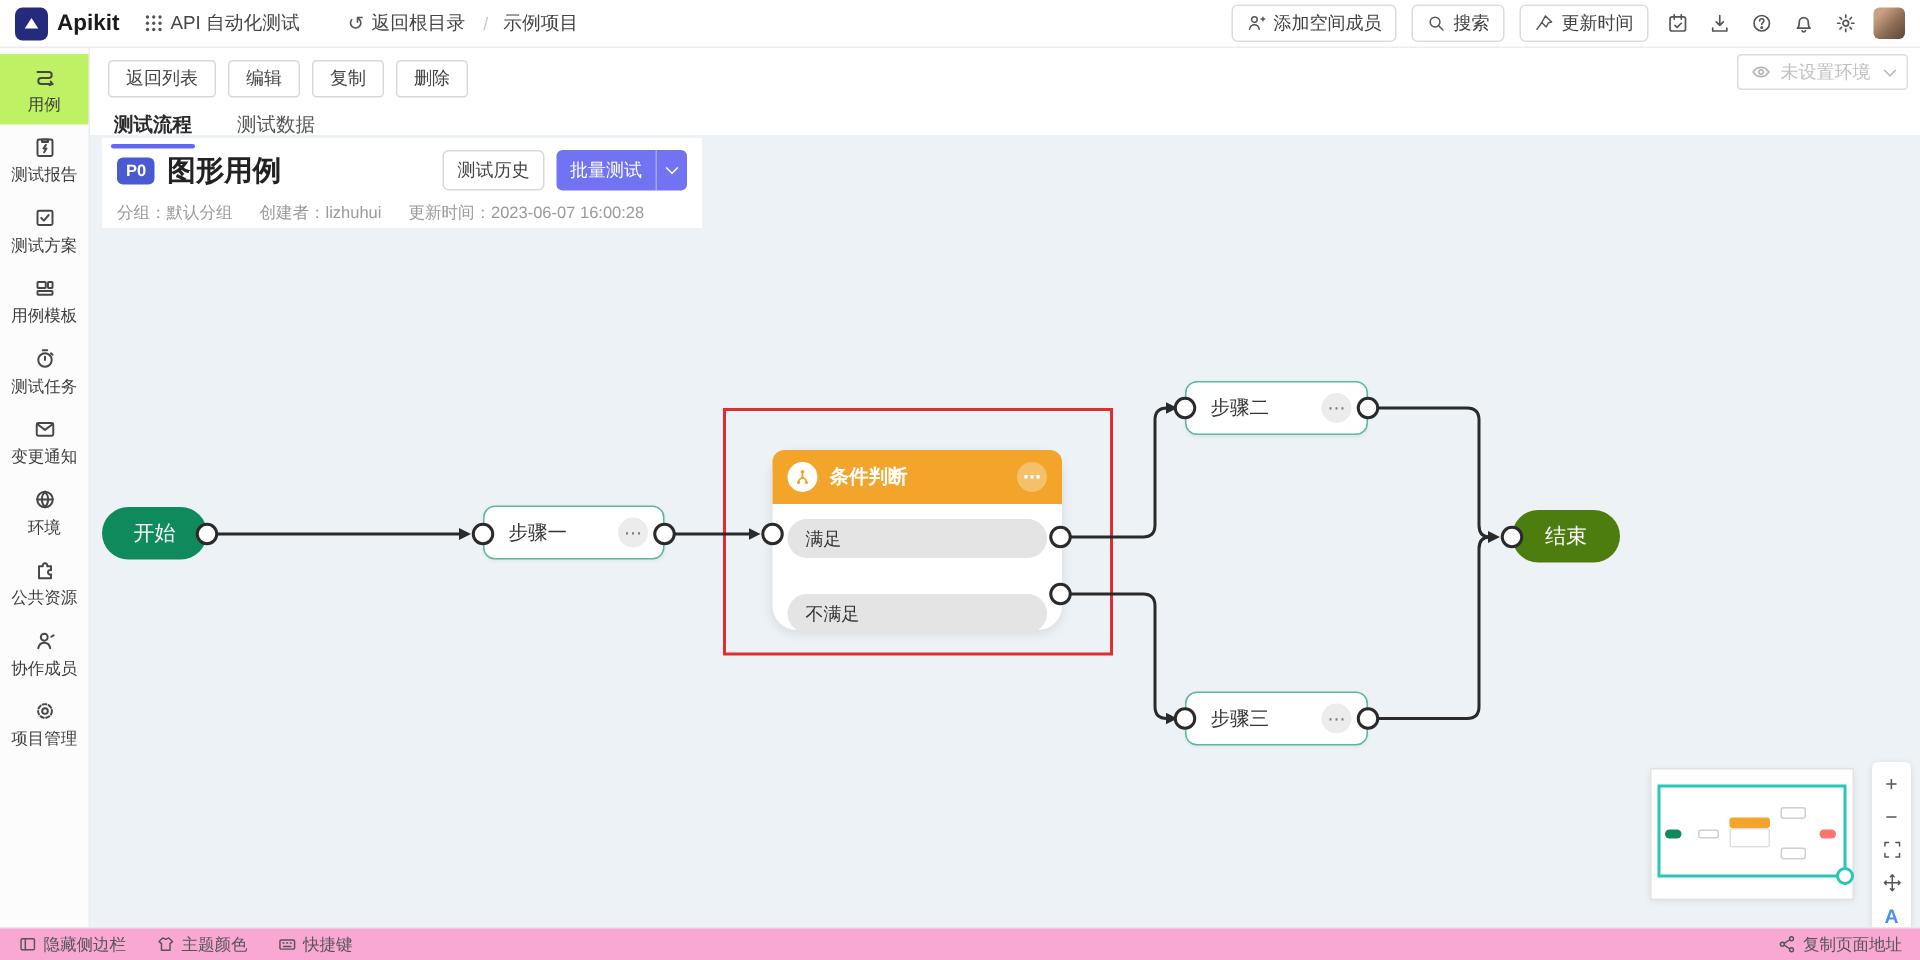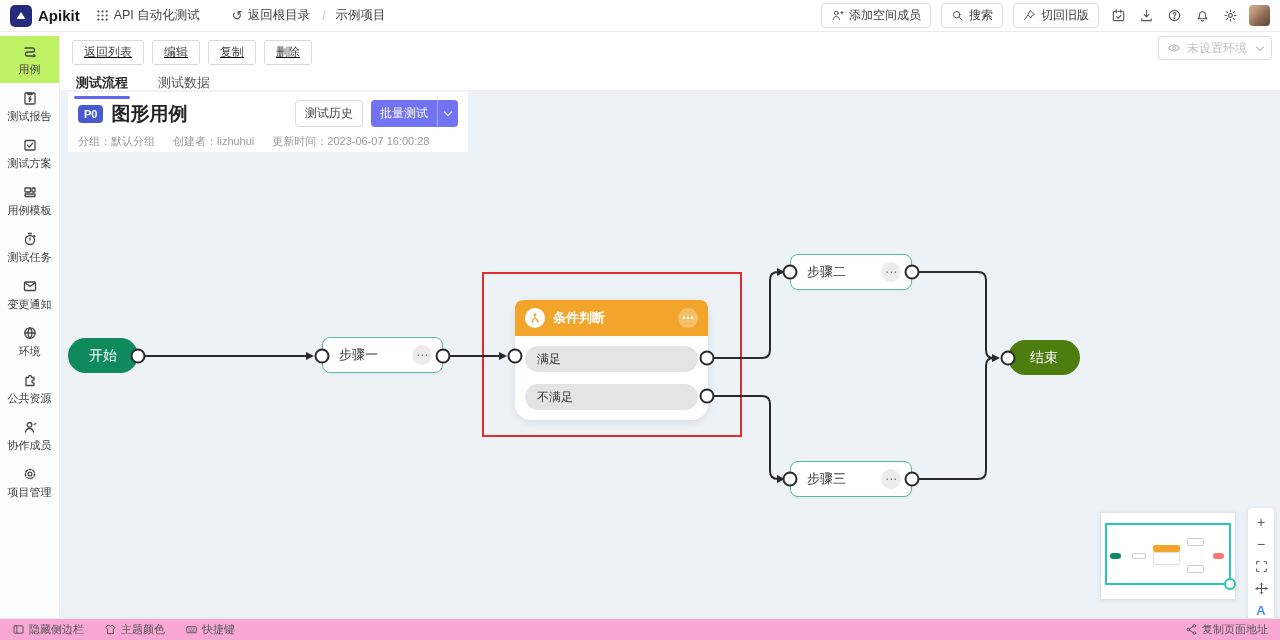--- a/index.html
+++ b/index.html
@@ -28,21 +28,21 @@
   
   .sidebar { position:absolute; top:32px; left:0; width:60px; bottom:22px; background:#fcfcfc;
     border-right:1px solid #ececec; z-index:30; padding-top:4px; }
   .side-item { display:flex; flex-direction:column; align-items:center; gap:3px;
     padding:7px 0 6px; font-size:11px; color:#3d3d3d; cursor:pointer; }
   .side-item.active { background:#bef264; }
   .side-item svg { display:block; }
 
   
   .main-head { position:absolute; left:60px; top:32px; right:0; height:58px; background:#fff; z-index:20; }
-  .actions { display:flex; align-items:flex-start; padding:8px 12px 4px;text-decoration:underline; }
+  .actions { display:flex; align-items:flex-start; padding:8px 12px 4px; }
   .btn { font-size:12px; color:#444; background:#fff; border:1px solid #d9d9d9; border-radius:3px;
     padding:3px 11px; margin-right:8px; cursor:pointer; white-space:nowrap; }
   .tabs { display:flex; gap:26px; padding:0 14px; font-size:13px; color:#555; }
   .tab { padding:5px 2px 7px; position:relative; cursor:pointer; }
   .tab.active { color:#2b2b2b; font-weight:bold; }
   .tab.active::after { content:""; position:absolute; left:0; right:0; bottom:0; height:3px;
     background:#6467f0; border-radius:2px; }
 
   .env-select { position:absolute; right:8px; top:36px; width:114px; height:24px; background:#fff;
     border:1px solid #ddd; border-radius:3px; display:flex; align-items:center; gap:6px;
@@ -85,21 +85,21 @@
     box-shadow:0 2px 8px rgba(0,0,0,.10); cursor:pointer; }
   .cond-head { height:36px; background:#f2a52a; border-radius:8px 8px 0 0; display:flex;
     align-items:center; gap:8px; padding:0 10px; color:#fff; font-size:13px; font-weight:bold; }
   .cond-head .lbl { flex:1; }
   .cond-ico { width:20px; height:20px; border-radius:50%; background:#fff; display:flex;
     align-items:center; justify-content:center; }
   .cond-more { width:20px; height:20px; border-radius:50%; background:rgba(255,255,255,.3);
     color:#fff; display:flex; align-items:center; justify-content:center; font-size:12px; cursor:pointer; }
   .cond-row { position:absolute; left:10px; right:10px; height:26px; background:#e4e4e4;
     border-radius:13px; display:flex; align-items:center; padding:0 12px; font-size:12px; color:#333; }
-  .cond-row.r1 { top:46px; } .cond-row.r2 { top:84px; }
+  .cond-row.r1 { top:46px; } .cond-row.r2 { top:96px; }
 
   .sel-rect { position:absolute; left:422px; top:182px; width:260px; height:165px;
     border:2px solid #e12d2d; z-index:2; }
 
   .edges { position:absolute; left:0; top:0; z-index:5; pointer-events:none; }
   .edge { stroke:#2a2a2a; stroke-width:2; fill:none; }
   .port { fill:#fff; stroke:#2a2a2a; stroke-width:2; }
 
   
   .minimap { position:absolute; left:1040px; top:422px; width:136px; height:88px; background:#fff;
@@ -174,21 +174,21 @@
         <svg class="ic" width="13" height="13" viewBox="0 0 16 16">
           <circle cx="7" cy="7" r="4"></circle>
             <path d="M10 10l3.5 3.5"></path>
         </svg>
         <span>搜索</span>
       </div>
       <div class="nav-btn">
         <svg class="ic" width="13" height="13" viewBox="0 0 16 16">
           <path d="M9 2l5 5-2.5.6L9.6 11 6 7.4 2 13M6 7.4 9 2"></path>
         </svg>
-        <span>切回旧版</span>
+        <span>更新时间</span>
       </div>
       <div class="nav-ico">
         <svg class="ic" width="15" height="15" viewBox="0 0 16 16">
             <rect x="2.5" y="3.5" width="11" height="10" rx="1.5"></rect>
             <path d="M5.5 2v3M10.5 2v3M6 9.5l1.5 1.5 3-3"></path>
           </svg>
       </div>
       <div class="nav-ico">
         <svg class="ic" width="15" height="15" viewBox="0 0 16 16">
             <path d="M8 2.5v7M5.5 7 8 9.5 10.5 7M3 11.5v2h10v-2"></path>

